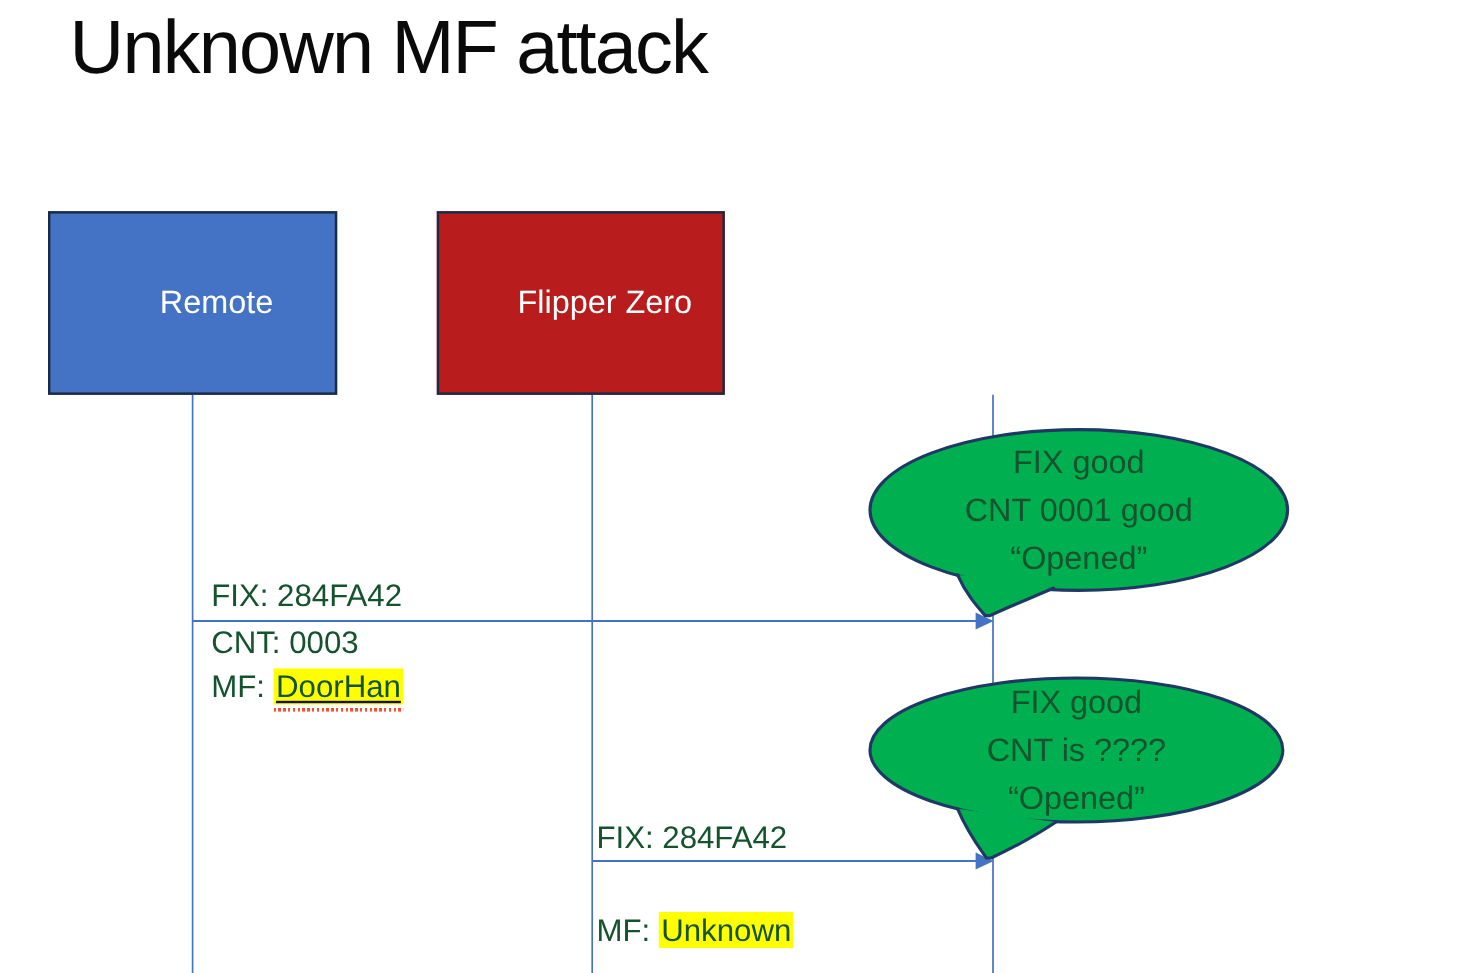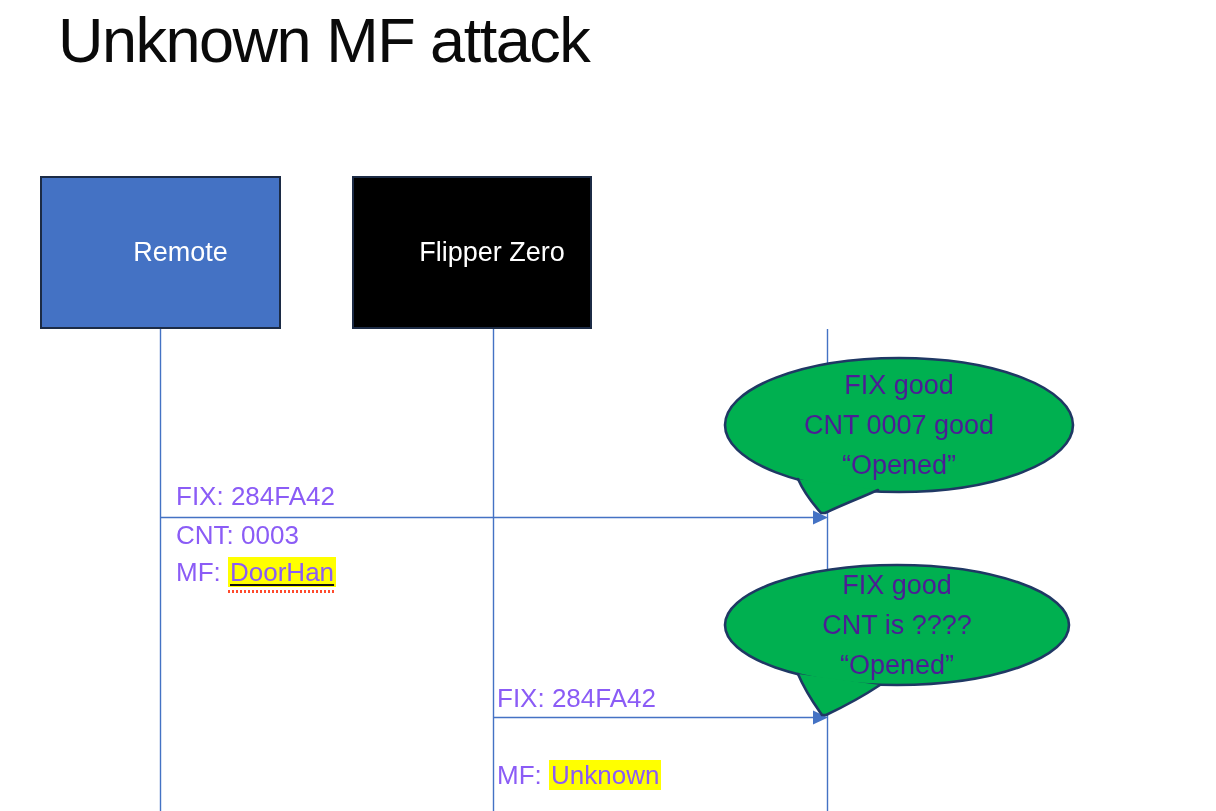--- a/index.html
+++ b/index.html
@@ -19,26 +19,26 @@
   .actor-box{
     position:absolute;top:176px;height:153px;
     border:2.5px solid #1c2b45;
     box-sizing:border-box;
     display:flex;align-items:center;justify-content:center;padding-left:40px;
   }
   .actor-box .actor-label{
     color:#ffffff;font-size:27px;white-space:nowrap;
   }
   .box-remote{left:40px;width:241px;background:#4472C4;}
-  .box-flipper{left:352px;width:240px;background:#000000;text-align:right;}
+  .box-flipper{left:364px;width:240px;background:#b91c1c;text-align:right;}
   .box-receiver{left:708px;width:240px;background:#00B050;}
 
   .msg-line{
     position:absolute;
-    font-size:26px;color:#8b5cf6;white-space:nowrap;line-height:30px;
+    font-size:26px;color:#14532d;white-space:nowrap;line-height:30px;
   }
   .msg1{left:176px;}
   .msg2{left:497px;}
   .hl{background:#FFFF00;padding:0 2px;text-align:right;}
   .ul{
     text-decoration-line:underline;
     text-decoration-style:solid;
     text-decoration-color:#111111;
     text-decoration-thickness:1.5px;
     text-underline-offset:3px;
@@ -46,21 +46,21 @@
   .squig{position:relative;}
   .squig::after{
     content:"";
     position:absolute;left:0;right:0;bottom:-6px;height:3px;
     background:repeating-linear-gradient(90deg,#ff4b2e 0 2px,transparent 2px 4px);
   }
   .callout-svg{position:absolute;}
   .callout-text{
     position:absolute;
     display:flex;flex-direction:column;align-items:center;justify-content:center;
-    color:#4c1d95;font-size:27px;line-height:40px;text-align:center;
+    color:#14532d;font-size:27px;line-height:40px;text-align:center;
   }
   .callout1-svg{left:700px;top:350px;}
   .callout1-text{left:725px;top:365px;width:348px;height:120px;}
   .callout2-svg{left:700px;top:555px;}
   .callout2-text{left:725px;top:565px;width:344px;height:120px;}
 </style>
 </head>
 <body>
 
 <div id="canvas">
@@ -105,21 +105,21 @@
   <div class="msg-line msg2" style="top:760px;">
     <span>MF: </span><span class="hl">Unknown</span>
   </div>
 
   <svg class="callout-svg callout1-svg" width="390" height="175" viewBox="0 0 390 175">
     <ellipse cx="199" cy="75" rx="174" ry="67" fill="#00B050" stroke="#1F3864" stroke-width="2.6"></ellipse>
     <path d="M 98 129 C 105 145 114 155 121 163 L 125 163 C 142 155 160 148 178 140" fill="#00B050" stroke="#1F3864" stroke-width="2.6" stroke-linecap="round" stroke-linejoin="round"></path>
   </svg>
   <div class="callout-text callout1-text">
     <div>FIX good</div>
-    <div>CNT 0007 good</div>
+    <div>CNT 0001 good</div>
     <div>“Opened”</div>
   </div>
 
   <svg class="callout-svg callout2-svg" width="390" height="175" viewBox="0 0 390 175">
     <ellipse cx="197" cy="70" rx="172" ry="60" fill="#00B050" stroke="#1F3864" stroke-width="2.6"></ellipse>
     <path d="M 98 119 C 106 138 115 150 122 160 L 126 160 C 143 152 162 142 180 130" fill="#00B050" stroke="#1F3864" stroke-width="2.6" stroke-linecap="round" stroke-linejoin="round"></path>
   </svg>
   <div class="callout-text callout2-text">
     <div>FIX good</div>
     <div>CNT is ????</div>

